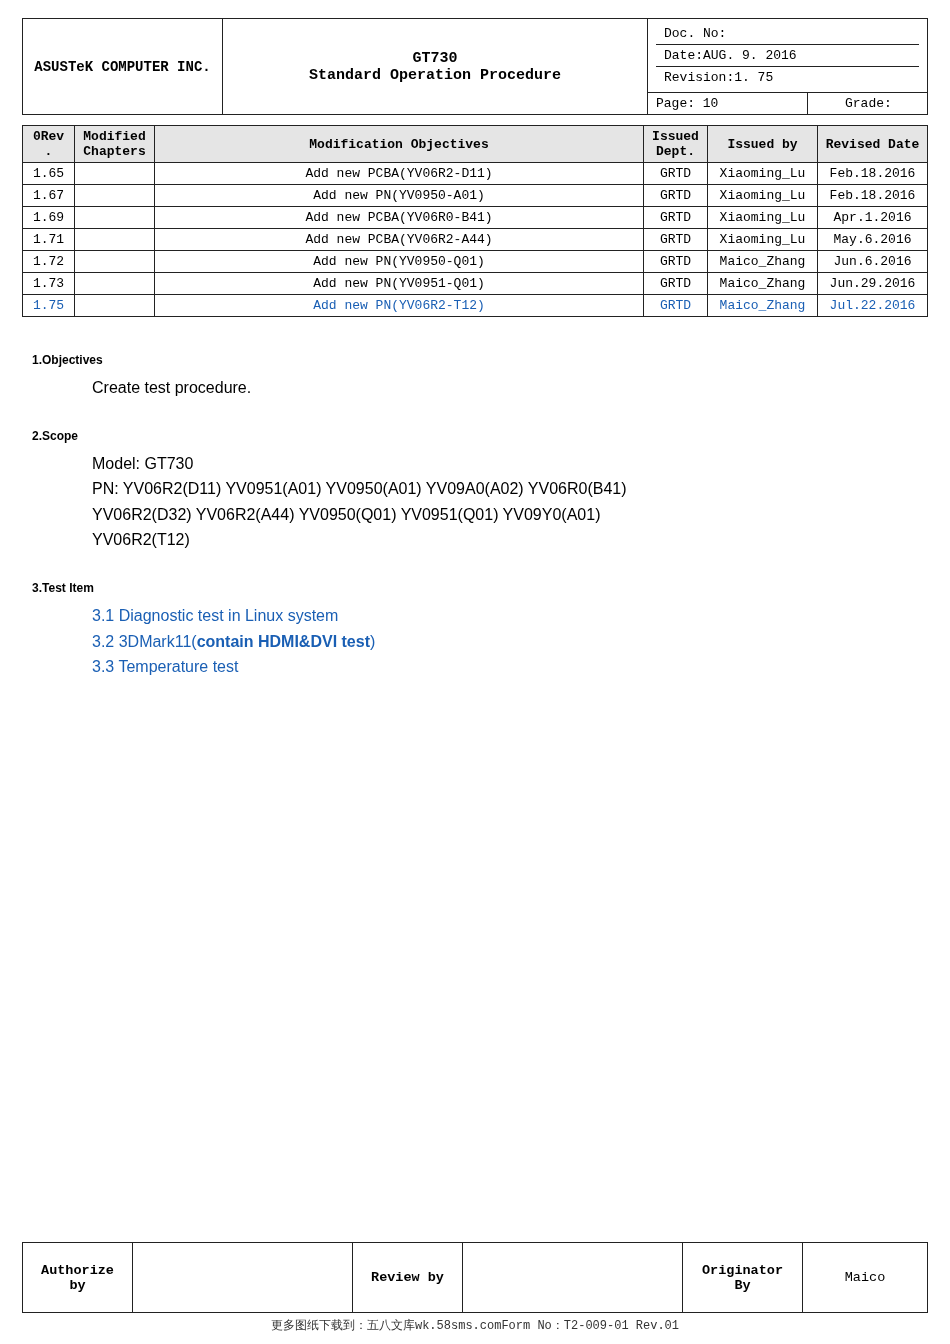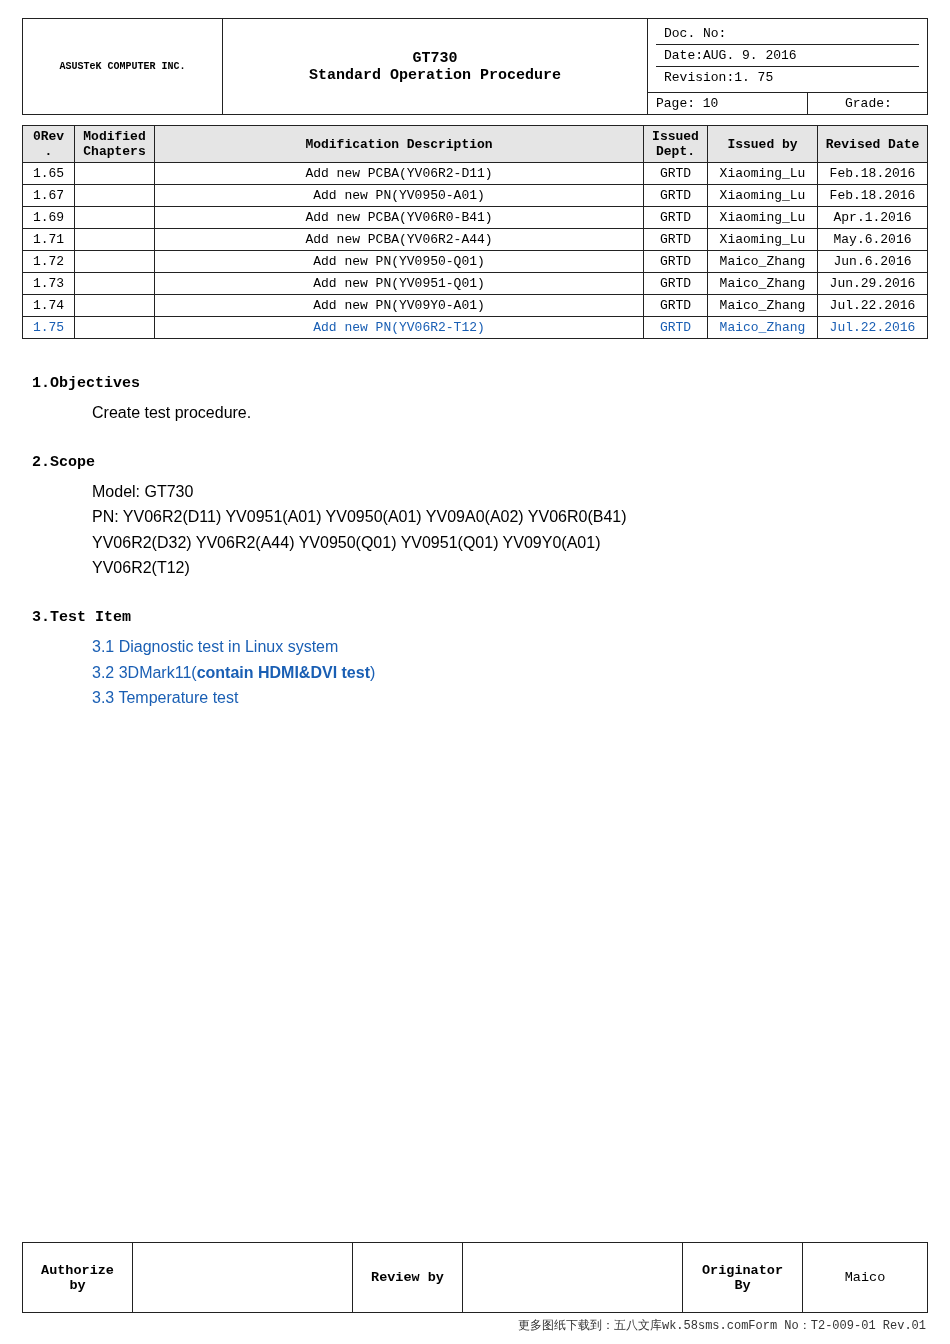--- a/index.html
+++ b/index.html
@@ -26,21 +26,21 @@
       border: 1.5px solid #222;
       margin-bottom: 10px;
     }
     .header-table td, .header-table th {
       border: 1.5px solid #222;
       padding: 4px 8px;
       vertical-align: middle;
     }
     .header-left {
       font-weight: bold;
-      font-size: 10px;
+      font-size: 14px;
       text-align: center;
       width: 200px;
     }
     .header-center {
       font-weight: bold;
       font-size: 15px;
       text-align: center;
     }
     .header-right {
       width: 280px;
@@ -94,23 +94,23 @@
     
     .content {
       flex: 1;
       padding: 0 10px;
     }
     .section {
       margin-bottom: 28px;
     }
     .section-title {
       font-weight: bold;
-      font-size: 15px;
+      font-size: 12px;
       margin-bottom: 8px;
-      font-family: Liberation Mono, monospace;
+      font-family: Liberation Sans, sans-serif;
     }
     .section-body {
       font-size: 16px;
       font-family: Arial, sans-serif;
       padding-left: 60px;
       line-height: 1.6;
     }
 
     
     .footer-table {
@@ -128,21 +128,21 @@
       vertical-align: middle;
       height: 70px;
     }
     .footer-table td.value-cell {
       font-weight: normal;
       font-size: 13.5px;
       margin-left: 9px;
     }
     .footer-bottom-bar {
       display: flex;
-      justify-content: flex-end;
+      justify-content: center;
       font-size: 12px;
       color: #333;
       margin-top: 4px;
       padding: 0 2px;
     }
   </style>
 </head>
 <body>
 
 <div class="page">
@@ -172,21 +172,21 @@
       </td>
     </tr>
   </tbody>
     </table>
 
   <table class="rev-table">
     <thead>
       <tr>
         <th style="width:52px;">0Rev<br>.</th>
         <th style="width:80px;">Modified<br>Chapters</th>
-        <th>Modification Description</th>
+        <th>Modification Objectives</th>
         <th style="width:64px;">Issued<br>Dept.</th>
         <th style="width:110px;">Issued by</th>
         <th style="width:110px;">Revised Date</th>
       </tr>
     </thead>
     <tbody id="rev-table-body">
     <tr>
           <td>1.65</td>
           <td></td>
           <td>Add new PCBA(YV06R2-D11)</td>
@@ -227,28 +227,20 @@
           <td>Jun.6.2016</td>
         </tr>
         <tr>
           <td>1.73</td>
           <td></td>
           <td>Add new PN(YV0951-Q01)</td>
           <td>GRTD</td>
           <td>Maico_Zhang</td>
           <td>Jun.29.2016</td>
         </tr>
-        <tr>
-          <td>1.74</td>
-          <td></td>
-          <td>Add new PN(YV09Y0-A01)</td>
-          <td>GRTD</td>
-          <td>Maico_Zhang</td>
-          <td>Jul.22.2016</td>
-        </tr>
         <tr class="rev-row-highlight">
           <td>1.75</td>
           <td></td>
           <td>Add new PN(YV06R2-T12)</td>
           <td>GRTD</td>
           <td>Maico_Zhang</td>
           <td>Jul.22.2016</td>
         </tr>
       </tbody>
   </table>

